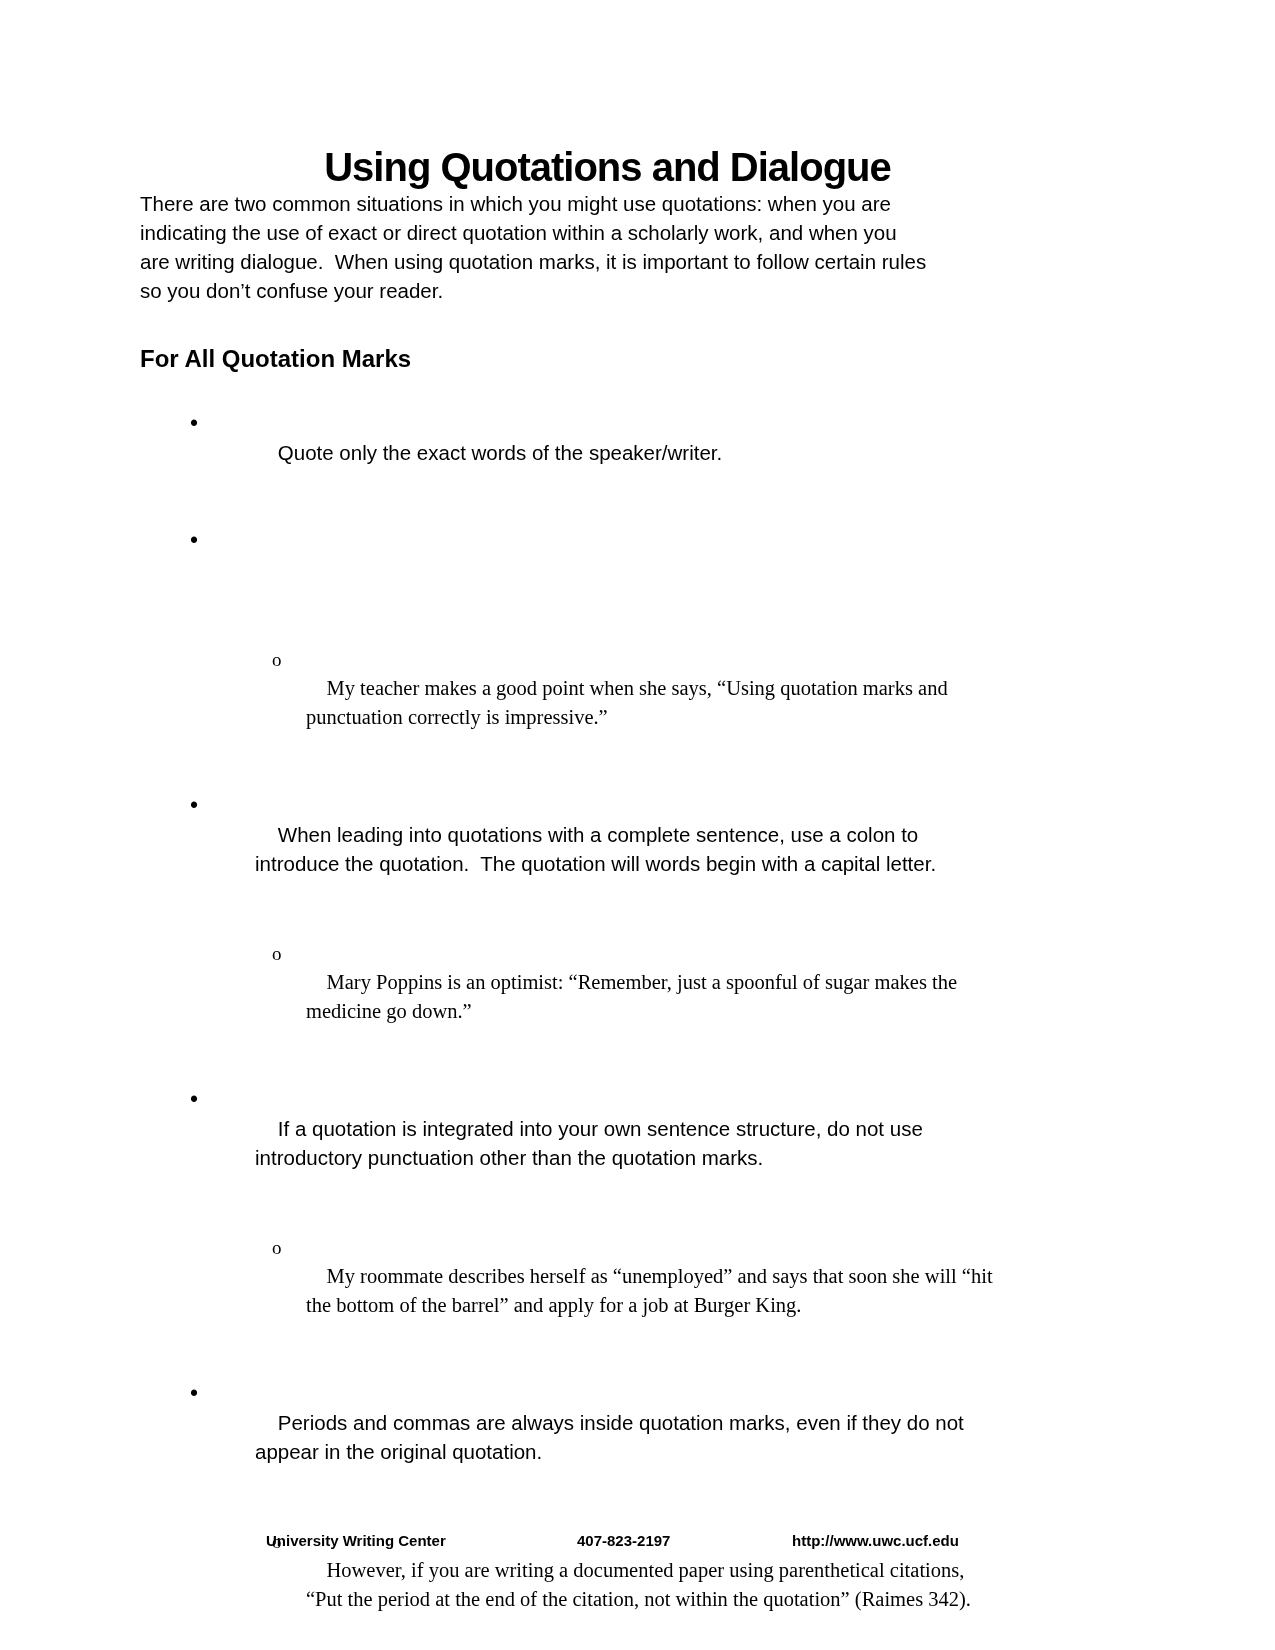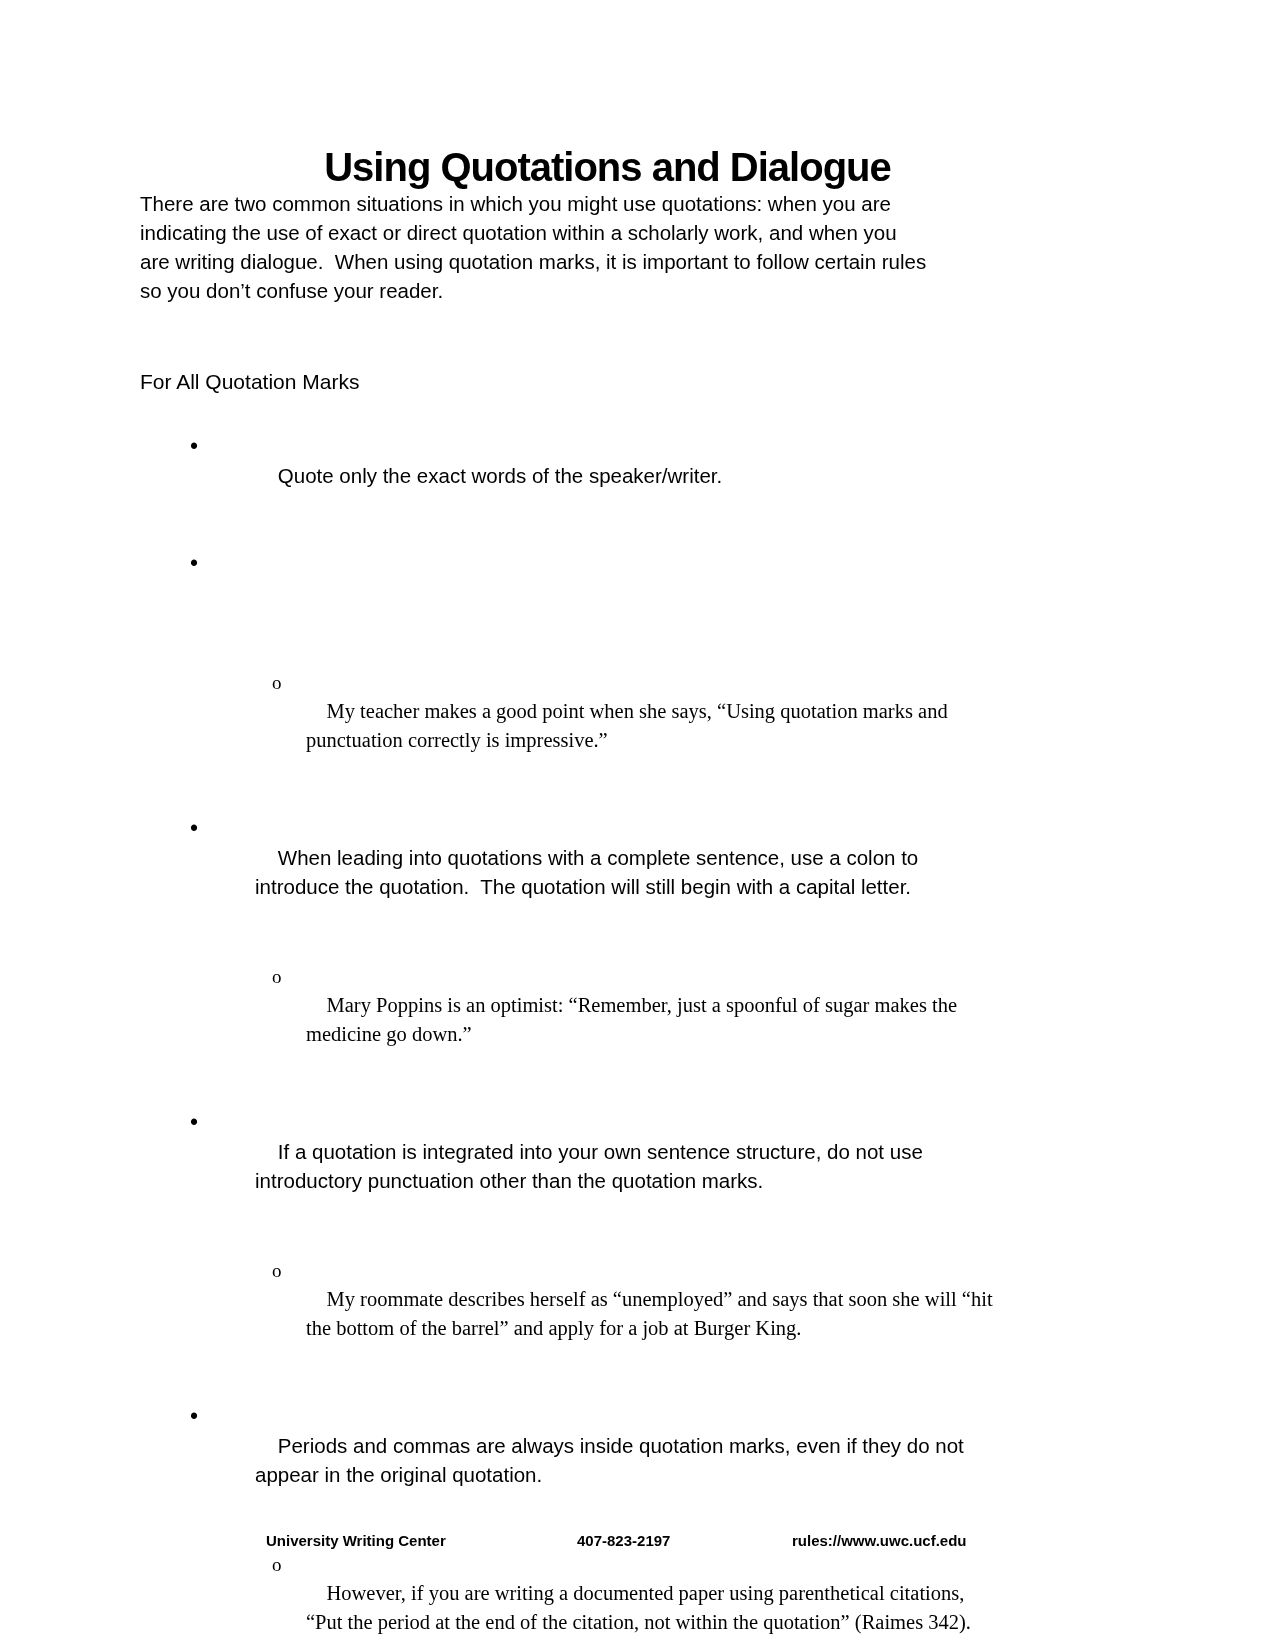--- a/index.html
+++ b/index.html
@@ -26,23 +26,23 @@
     letter-spacing: -1px;
     line-height: 44px;
     white-space: pre;
   }
   .intro {
     font-size: 20.5px;
     line-height: 29px;
     white-space: pre;
   }
   .section-heading {
-    margin-top: 62px;
-    font-size: 21px;
-    font-weight: 400;
+    margin-top: 39px;
+    font-size: 24px;
+    font-weight: 700;
     line-height: 29px;
     white-space: pre;
   }
 
   .bullet-item {
     position: relative;
     margin-top: 30px;
     padding-left: 115px;
     font-size: 20.5px;
     line-height: 29px;
@@ -120,21 +120,21 @@
   <div class="bullet-item">
     <span class="bullet-marker">•</span>
   </div>
   <div class="sub-item">
     <span class="sub-marker">o</span><span class="sub-text">My teacher makes a good point when she says, “Using quotation marks and
 punctuation correctly is impressive.”</span>
   </div>
 
   <div class="bullet-item">
     <span class="bullet-marker">•</span><span class="bullet-text">When leading into quotations with a complete sentence, use a colon to
-introduce the quotation.  The quotation will still begin with a capital letter.</span>
+introduce the quotation.  The quotation will words begin with a capital letter.</span>
   </div>
   <div class="sub-item">
     <span class="sub-marker">o</span><span class="sub-text">Mary Poppins is an optimist: “Remember, just a spoonful of sugar makes the
 medicine go down.”</span>
   </div>
 
   <div class="bullet-item">
     <span class="bullet-marker">•</span><span class="bullet-text">If a quotation is integrated into your own sentence structure, do not use
 introductory punctuation other than the quotation marks.</span>
   </div>
@@ -152,15 +152,15 @@
 “Put the period at the end of the citation, not within the quotation” (Raimes 342).</span>
   </div>
 
 </div>
 
   </div>
 
   <div class="footer">
     <span class="footer-row1-item footer-org">University Writing Center</span>
     <span class="footer-row1-item footer-phone">407-823-2197</span>
-    <span class="footer-row1-item footer-url">rules://www.uwc.ucf.edu</span>
+    <span class="footer-row1-item footer-url">http://www.uwc.ucf.edu</span>
   </div>
 </div>
 
 </body></html>

